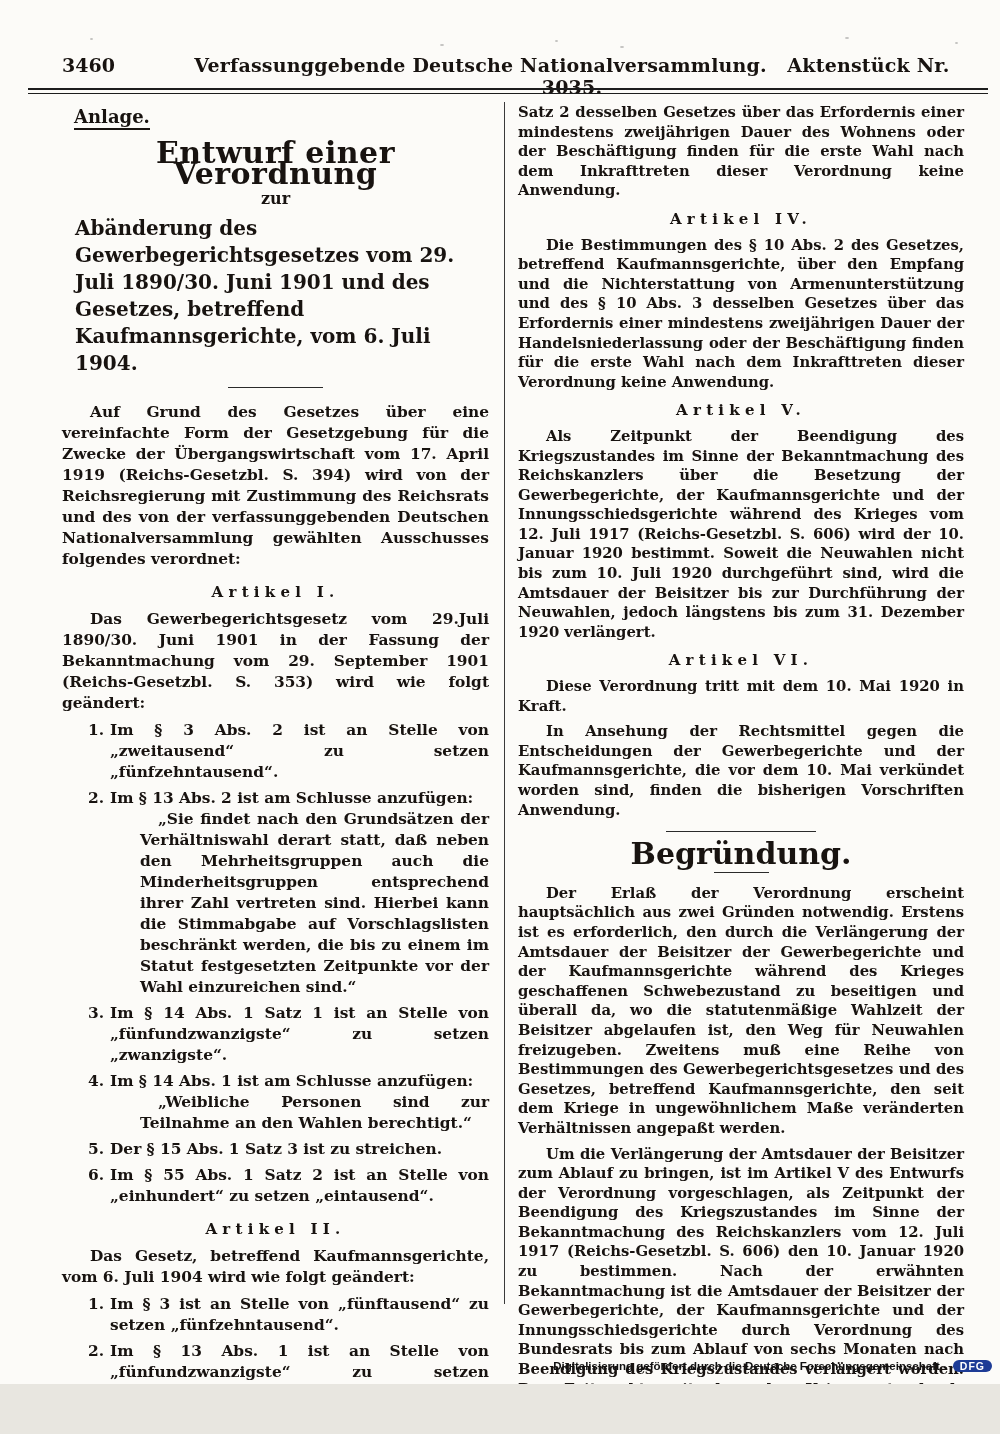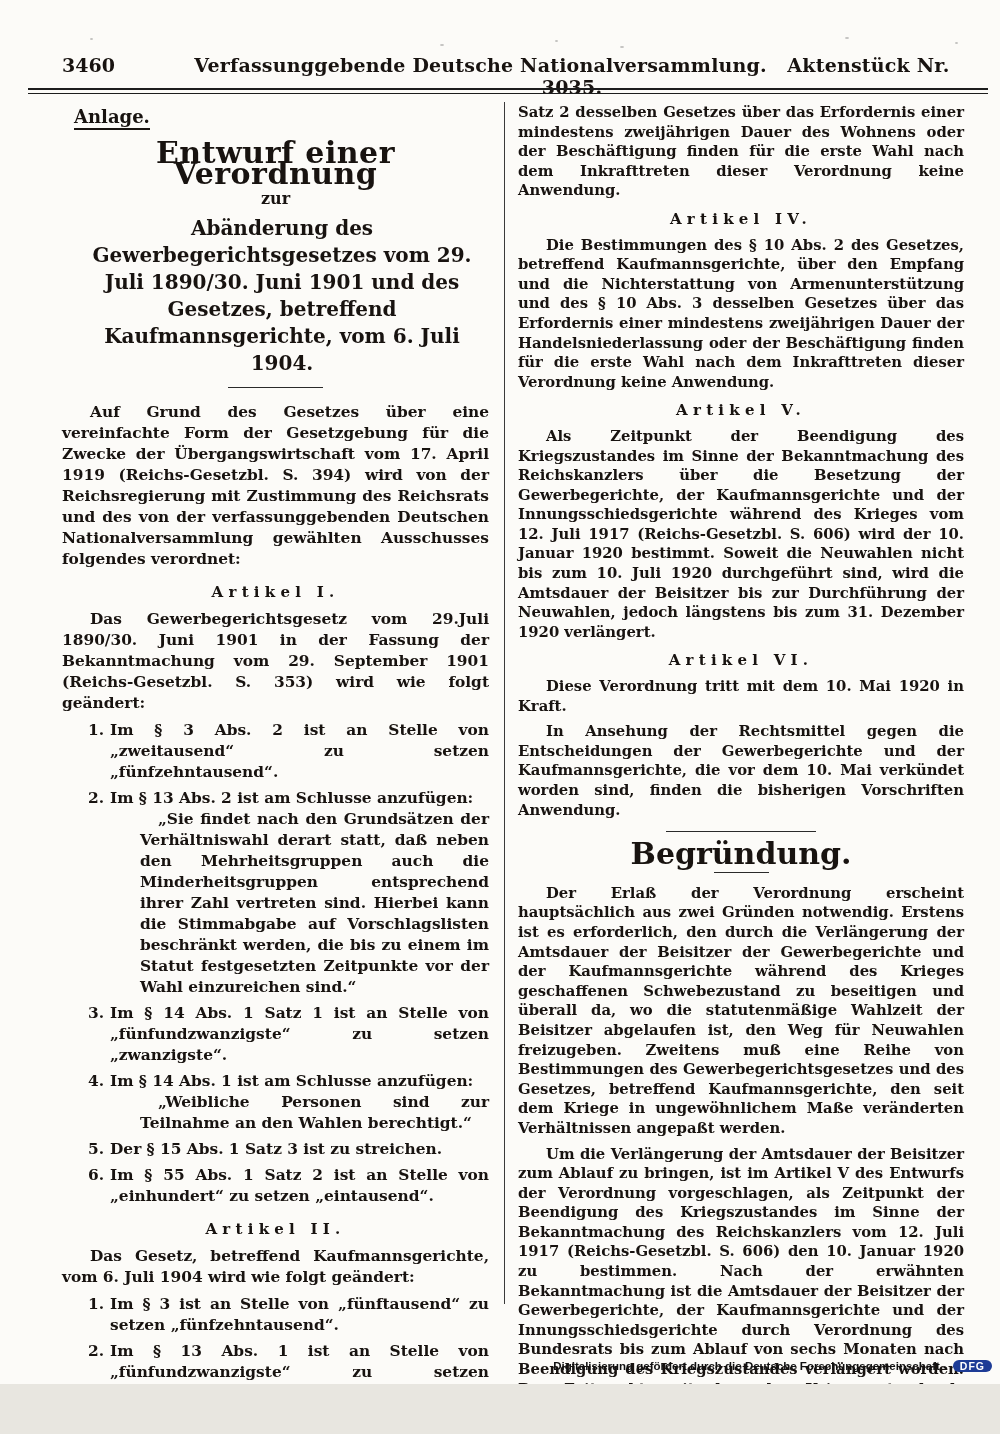--- a/index.html
+++ b/index.html
@@ -49,21 +49,21 @@
   .anlage {
     display:inline-block; font-size:18px; font-weight:bold;
     border-bottom:2px solid #181310; padding-bottom:1px; margin:4px 0 10px 12px;
   }
   .draft-title {
     text-align:center; font-size:30px; font-weight:bold;
     margin:2px 0 4px 0; letter-spacing:.5px;
   }
   .zur { text-align:center; font-size:16px; font-weight:bold; margin:2px 0 6px 0; }
   .subtitle {
-    text-align:center; font-size:20px; line-height:27px; font-weight:bold;
+    font-size:20px; line-height:27px; font-weight:bold;
     margin:0 0 6px 13px;
   }
   .divider-short {
     border:none; border-top:1.5px solid #2a2a2a;
     width:95px; margin:10px auto 14px auto;
   }
   .divider-mid { border:none; border-top:1.5px solid #2a2a2a; width:150px; margin:12px auto; }
   .divider-tiny { border:none; border-top:1.5px solid #2a2a2a; width:55px; margin:8px auto 10px auto; }
 
   .artikel-heading {

